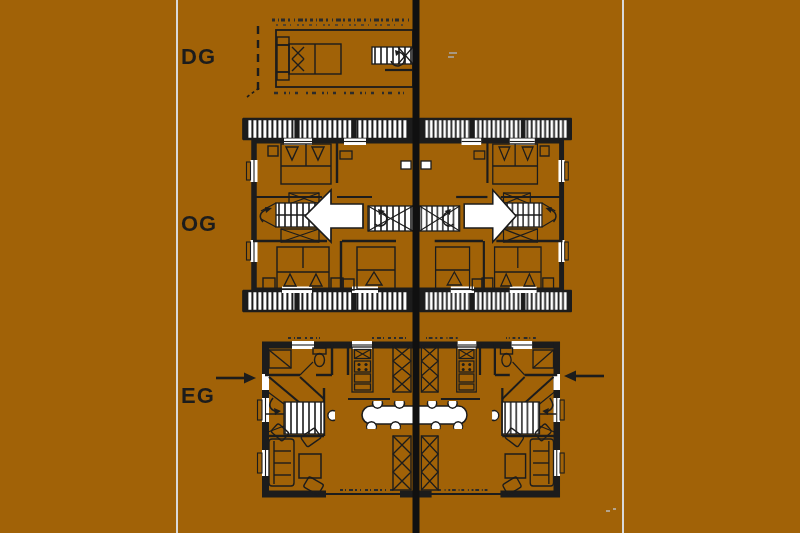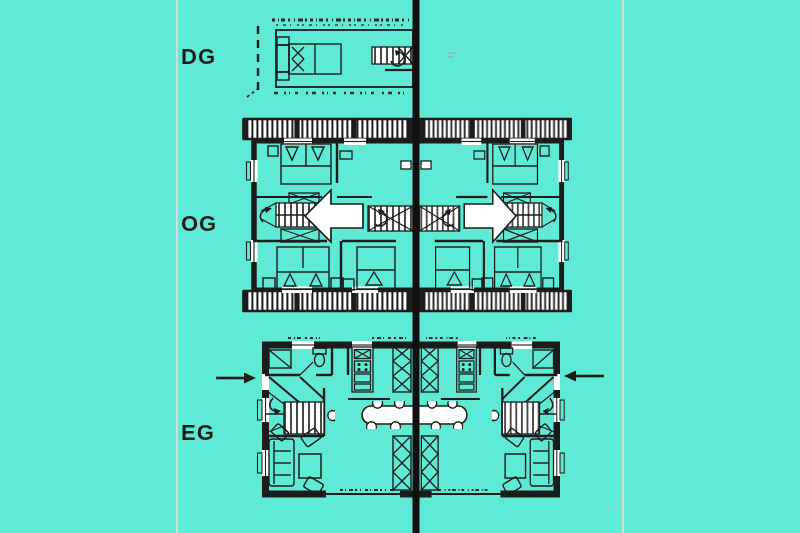--- a/index.html
+++ b/index.html
@@ -1,37 +1,37 @@
 <!DOCTYPE html>
 <html><head>
 <meta charset="utf-8">
 <style>
   html,body{margin:0;padding:0;background:#ffffff;}
   #stage{
     position:relative;width:800px;height:533px;overflow:hidden;
-    background:#5eead4;font-family:"Liberation Sans",sans-serif;text-align:center;
+    background:#a16207;font-family:"Liberation Sans",sans-serif;text-align:center;
   }
   .frame-line{position:absolute;top:0;bottom:0;width:2px;background:#d9d9d9;}
   .floor-label{
     position:absolute;left:181px;font-size:22px;font-weight:bold;
     color:#1c1c1c;letter-spacing:1px;font-family:"Liberation Sans",sans-serif;
   }
   svg{position:absolute;left:0;top:0;}
 </style>
 </head>
 <body>
 
 <div id="stage">
 
   <div class="frame-line" style="left:176px"></div>
   <div class="frame-line" style="left:622px"></div>
 
   <div class="floor-label" style="top:44px">DG</div>
   <div class="floor-label" style="top:211px">OG</div>
-  <div class="floor-label" style="top:420px">EG</div>
+  <div class="floor-label" style="top:383px">EG</div>
 
   <svg width="800" height="533" viewBox="0 0 800 533">
     <defs>
       <pattern id="rail" width="5" height="24" patternUnits="userSpaceOnUse">
         <rect width="5" height="24" fill="#ffffff"></rect>
         <rect x="1.4" width="2" height="24" fill="#1c1c1c"></rect>
       </pattern>
       <pattern id="rungs" width="6" height="40" patternUnits="userSpaceOnUse">
         <rect width="6" height="40" fill="#ffffff"></rect>
         <rect x="2.2" width="1.6" height="40" fill="#1c1c1c"></rect>

